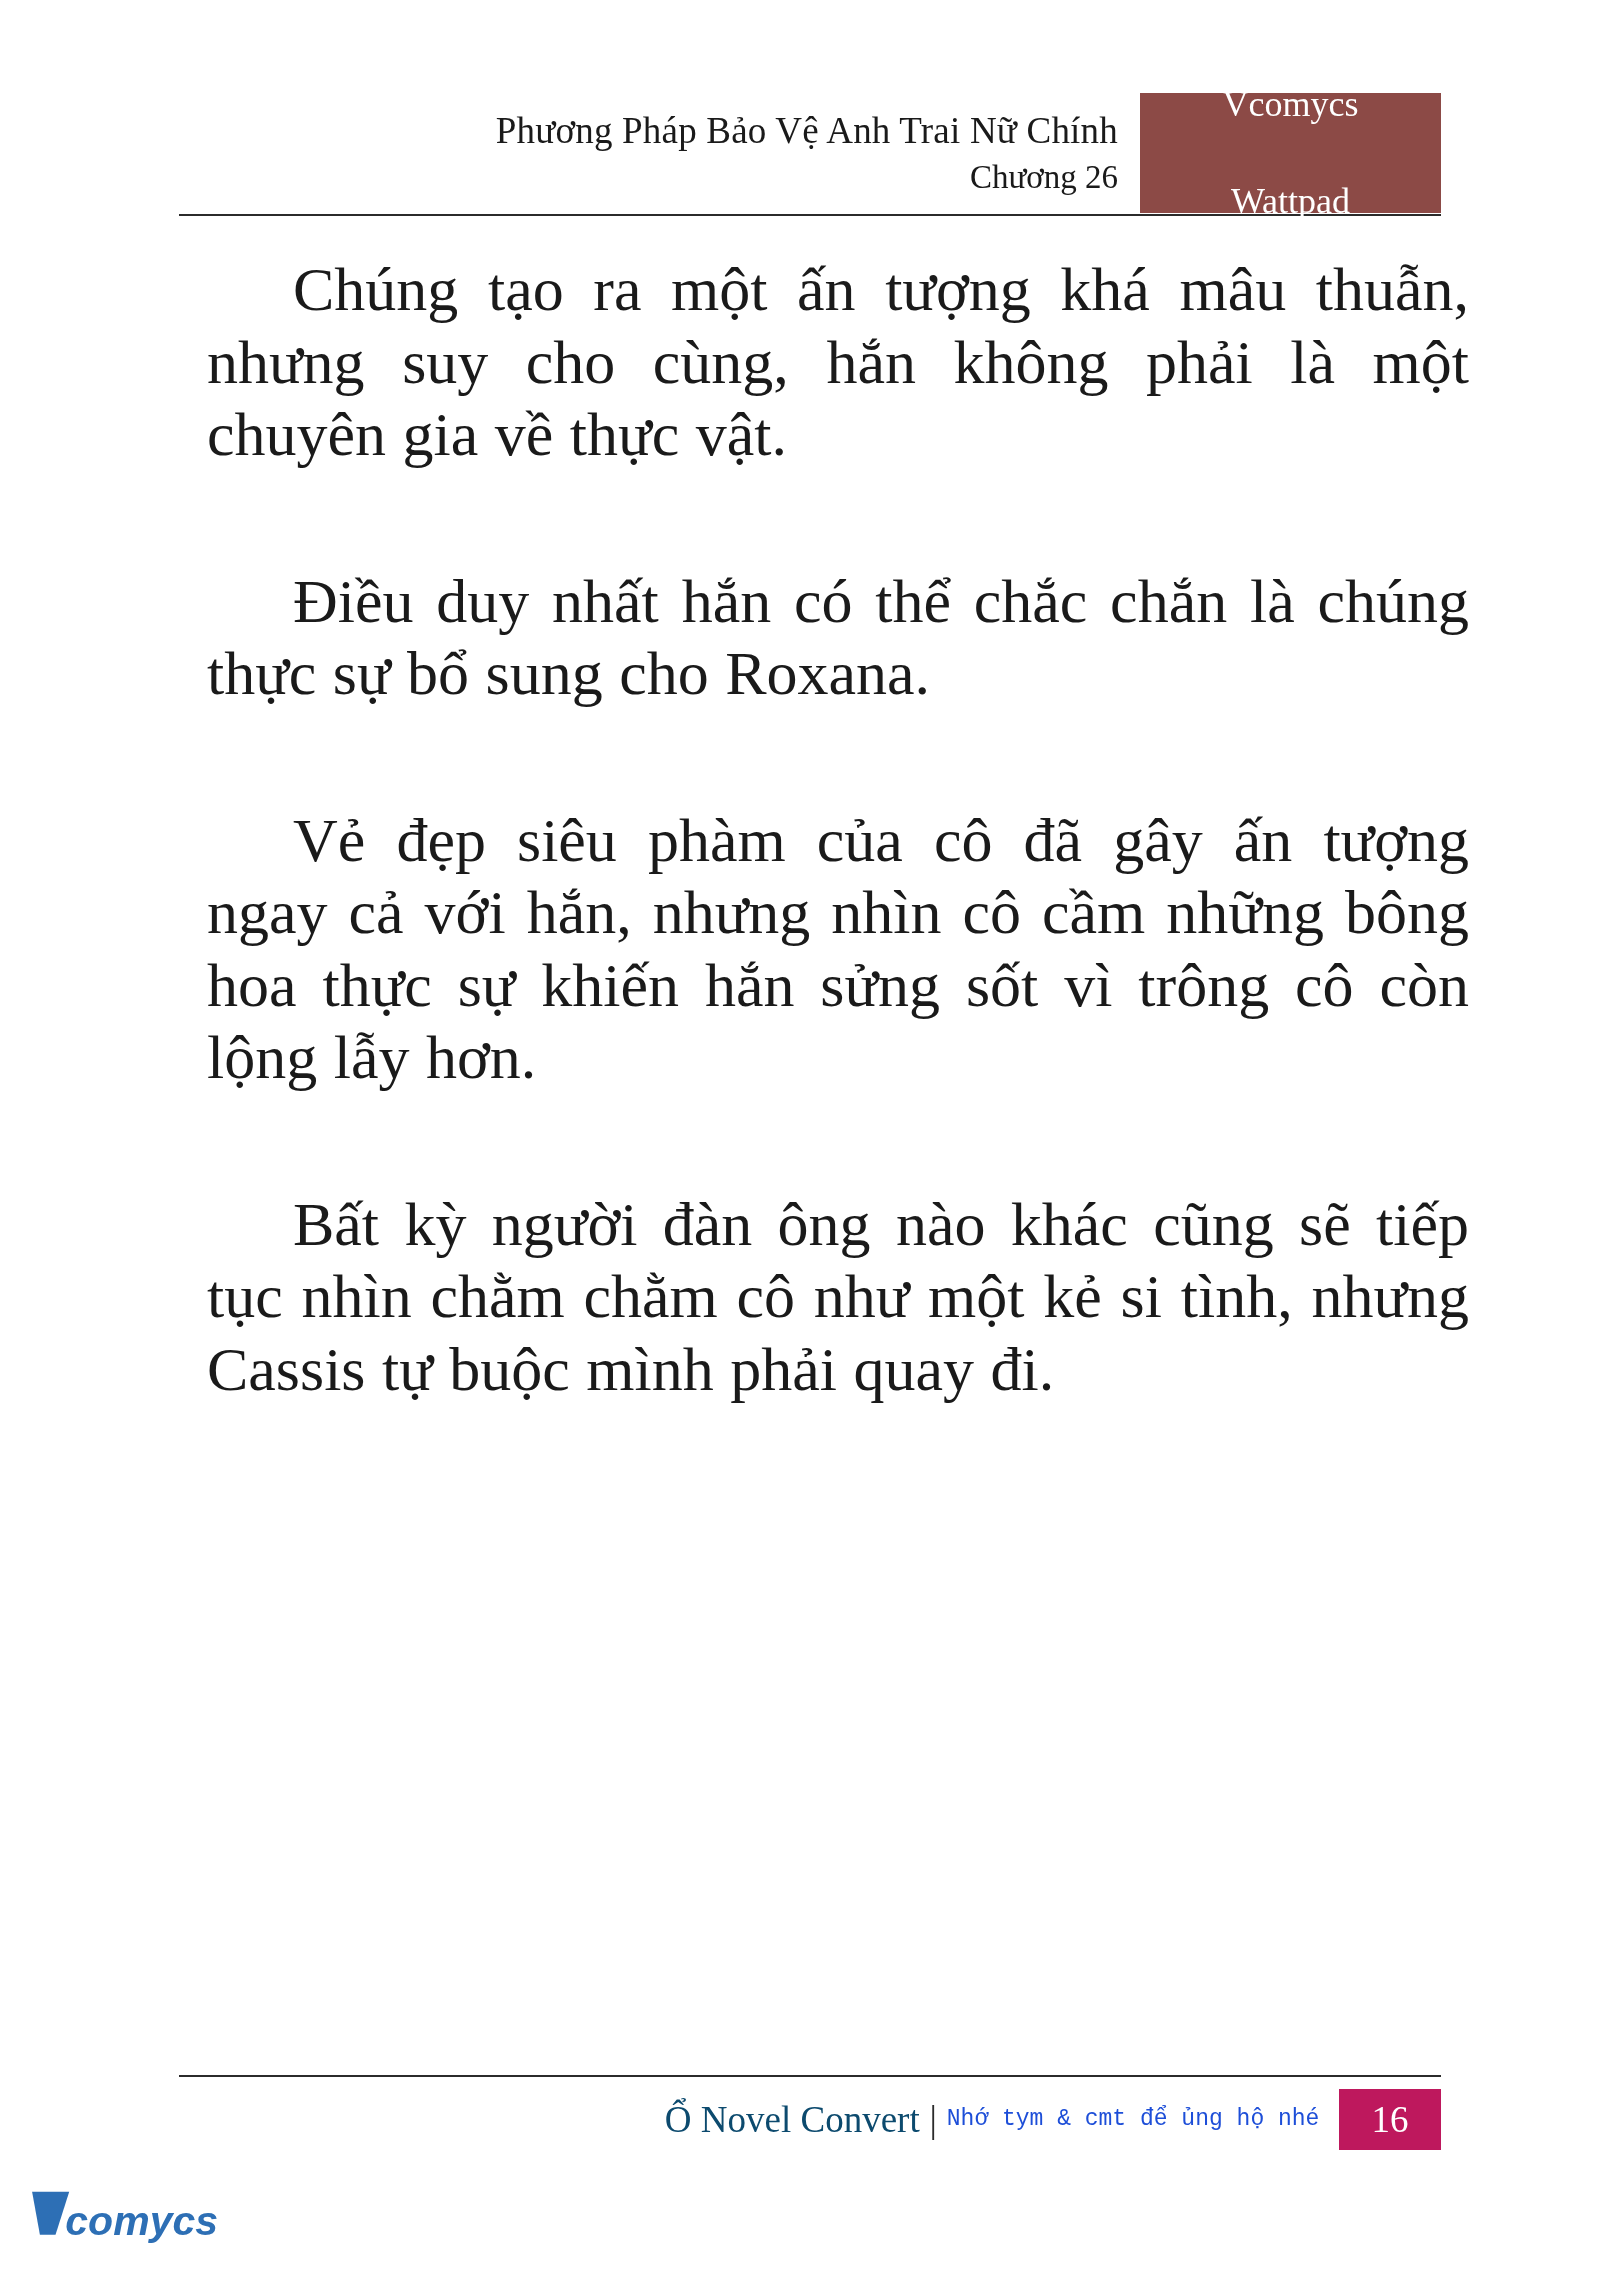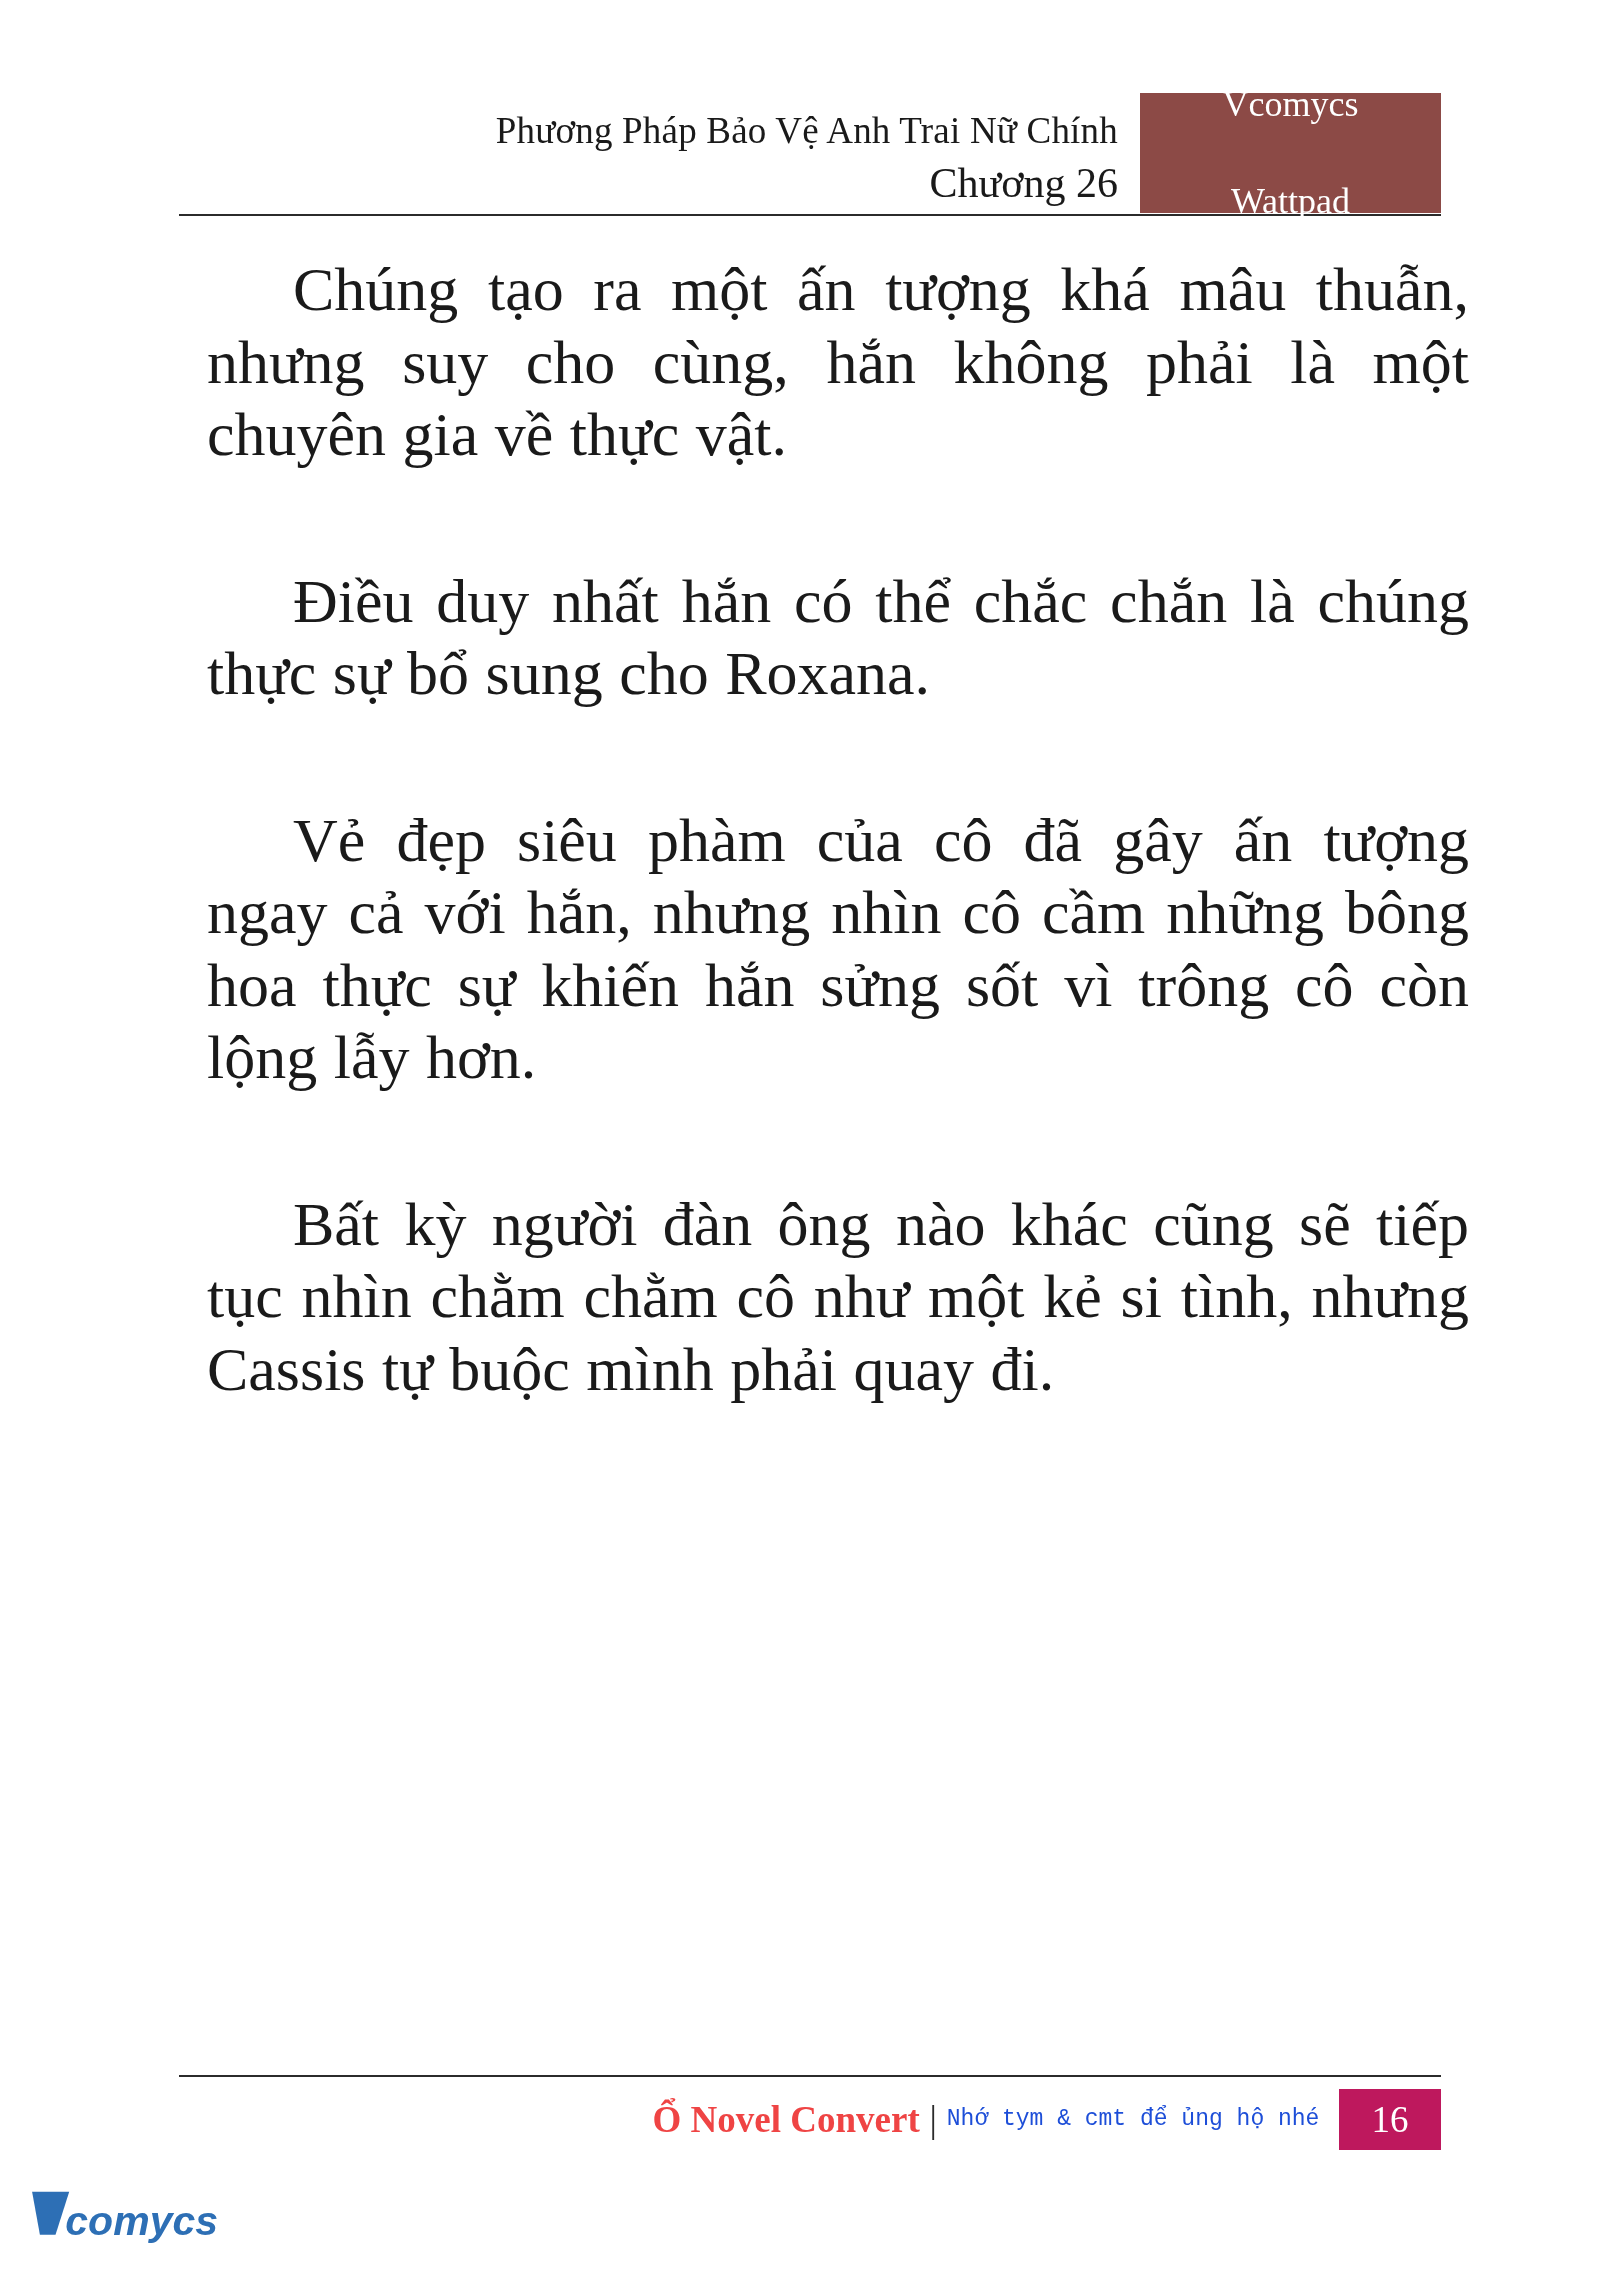--- a/index.html
+++ b/index.html
@@ -40,21 +40,21 @@
     top: 13.7px;
     text-align: right;
     line-height: 1.32;
   }
   .header-line1 {
     font-size: 37px;
     letter-spacing: 0.2px;
     white-space: nowrap;
   }
   .header-line2 {
-    font-size: 42px;
+    font-size: 33px;
     white-space: nowrap;
   }
   .header-badge {
     position: absolute;
     right: 0;
     top: 0;
     width: 301px;
     height: 120px;
     background: #8c4a46;
     color: #ffffff;
@@ -103,22 +103,22 @@
   .footer-inner {
     position: absolute;
     right: 0;
     top: 11.8px;
     display: flex;
     align-items: center;
     height: 61px;
   }
   .footer-brand {
     font-size: 37px;
-    font-weight: bold;
-    color: #ef4444;
+    font-weight: normal;
+    color: #0c4a6e;
     white-space: nowrap;
     font-family: "Liberation Serif", serif;
     margin-left: 44px;
   }
   .footer-sep {
     font-size: 37px;
     color: #2b2b2b;
     margin: 0 9.8px;
   }
   .footer-note {

